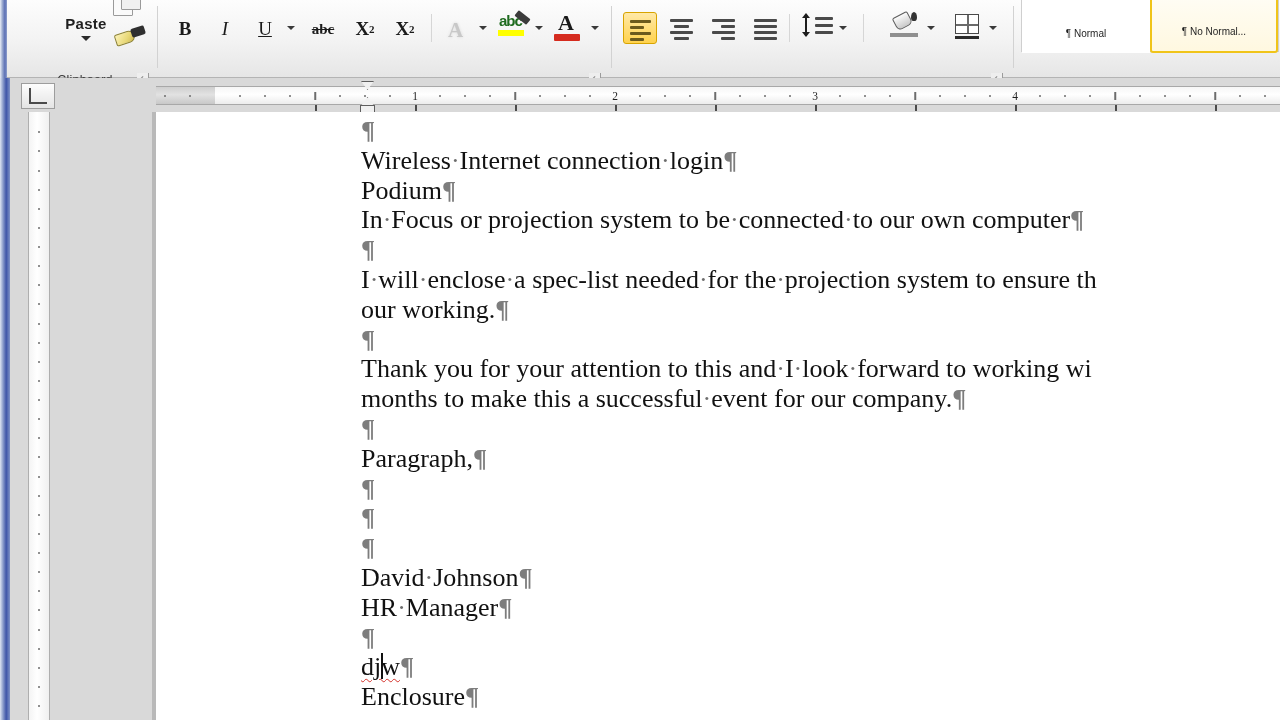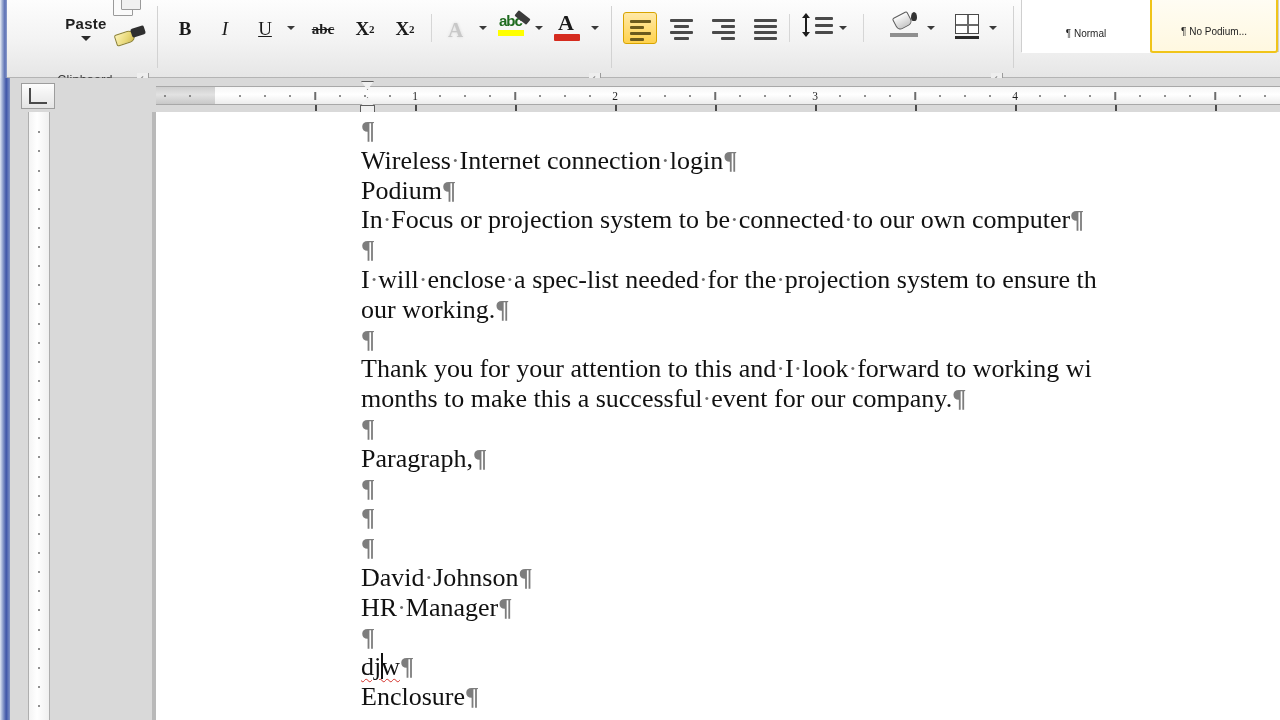--- a/index.html
+++ b/index.html
@@ -387,21 +387,21 @@
     <div class="group-sep" style="left:1006px;"></div>
 
     <div class="group" id="grp-styles">
       <div class="style-gallery">
         <div class="style-card">
 
           <div class="style-name">¶ Normal</div>
         </div>
         <div class="style-card sel">
 
-          <div class="style-name">¶ No Podium...</div>
+          <div class="style-name">¶ No Normal...</div>
         </div>
       </div>
     </div>
   </div>
 
   <div class="workspace">
 
     <div class="corner-box">
       <div class="corner-inner"></div>
     </div>

